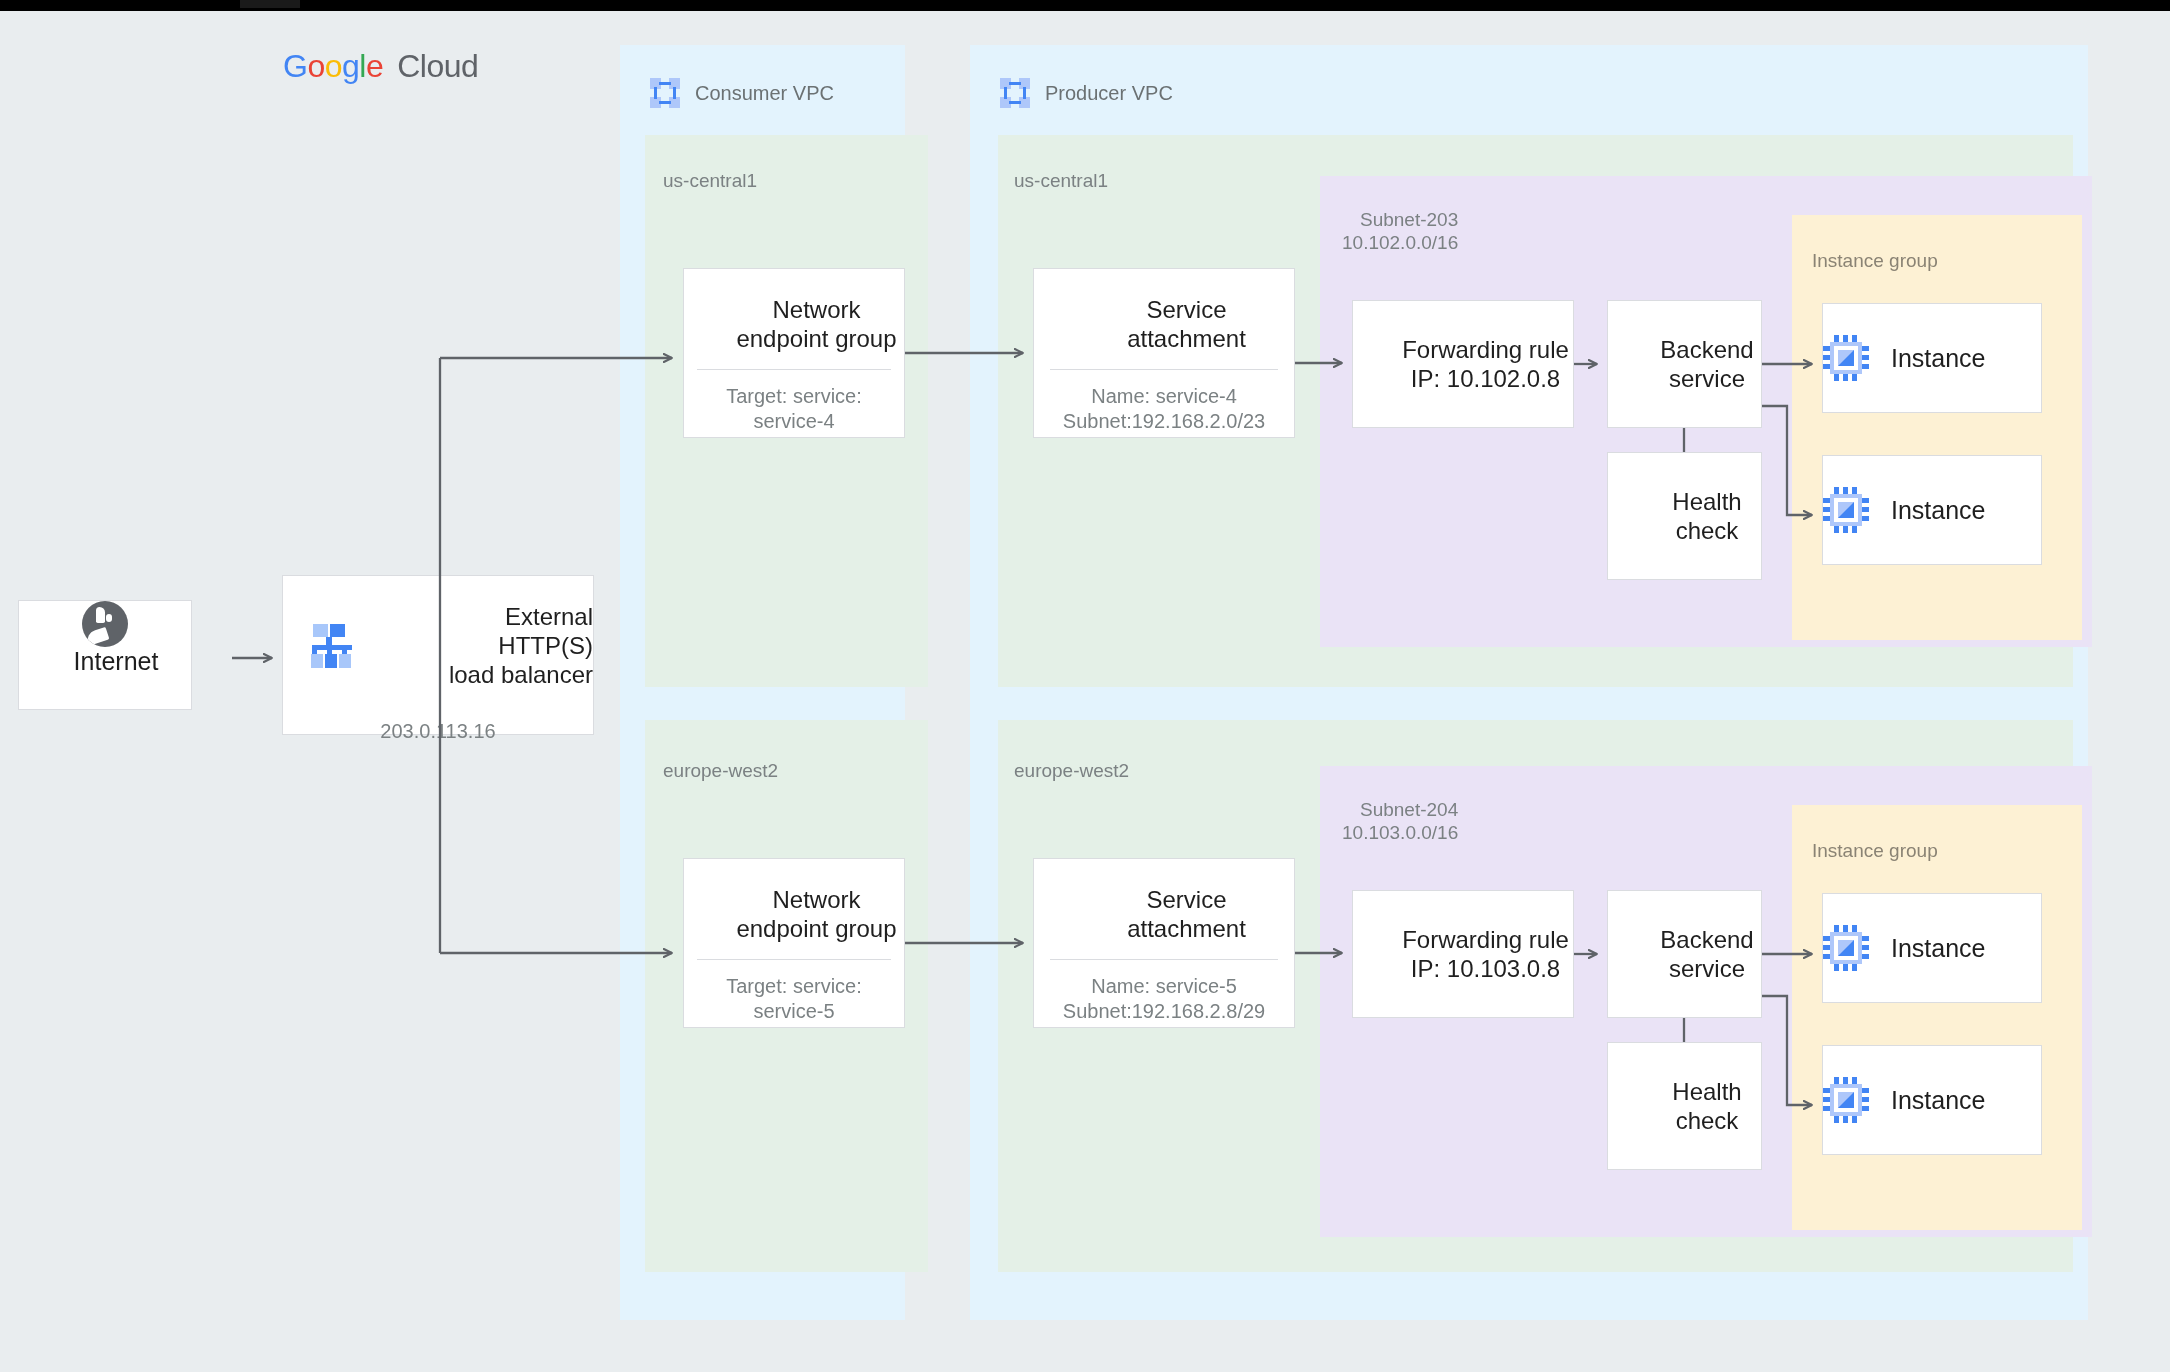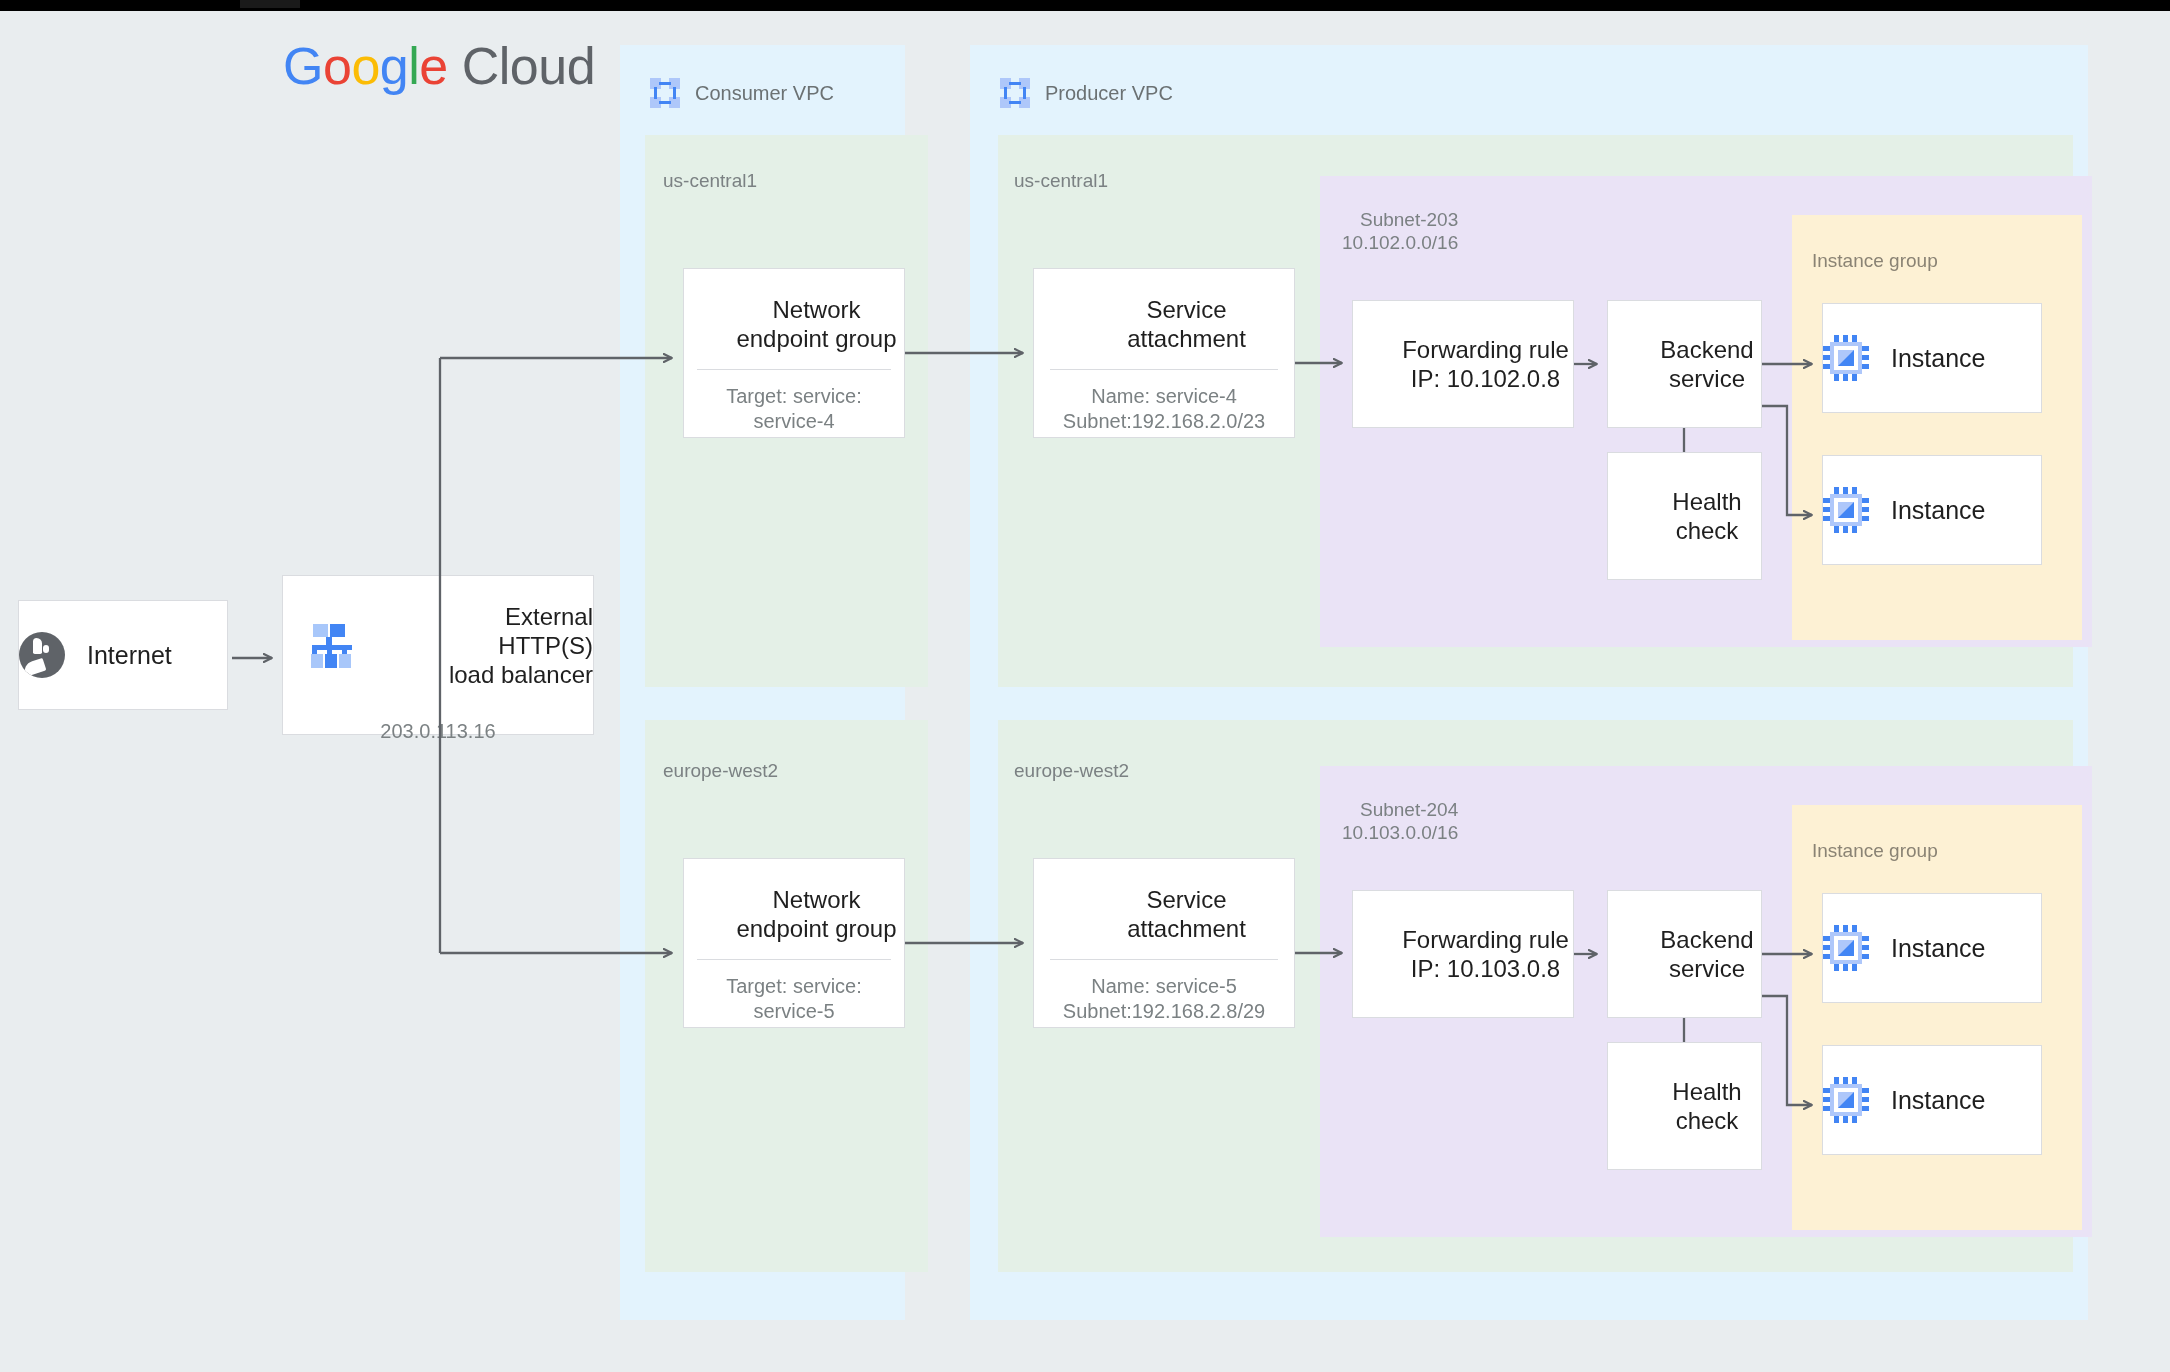--- a/index.html
+++ b/index.html
@@ -8,21 +8,21 @@
     background: #ffffff;
     font-family: "Liberation Sans", sans-serif;
     overflow: hidden;
   }
   #root { position: relative; width: 2170px; height: 1372px; background: #e9edef; }
 
   .topbar { position: absolute; left: 0; top: 0; width: 2170px; height: 11px; background: #000000; }
   .topbar-notch { position: absolute; left: 240px; top: 0; width: 60px; height: 8px; background: #1a1a1a; }
 
   
-  .gclogo { position:absolute; left:283px; top:42px; font-size:52px; line-height:48px;
+  .gclogo { position:absolute; left:283px; top:42px; font-size:32px; line-height:48px;
             font-family:"Liberation Sans", sans-serif; letter-spacing:-0.5px; white-space:nowrap; }
   .gclogo span { font-weight:400; }
   .g1{color:#4285f4}.g2{color:#ea4335}.g3{color:#fbbc05}.g4{color:#4285f4}.g5{color:#34a853}.g6{color:#ea4335}
   .gcloud{color:#5f6368; margin-left:14px;}
 
   
   .vpc { position:absolute; background:#e3f3fd; }
   .vpc-head { position:absolute; font-size:20px; color:#6b7173; white-space:nowrap; }
   .region { position:absolute; background:#e4f0e7; }
   .region-label { position:absolute; font-size:19px; color:#7b8183; white-space:nowrap; }
@@ -307,21 +307,21 @@
       <p class="h a1"></p>
         <p class="h a2"></p>
         <p class="h a3"></p>
       <p class="h c1"></p>
         <p class="h c2"></p>
         <p class="h c3"></p>
     </div>
     <div class="label">Instance</div>
   </div>
 
-  <div class="card row" style="left:18px; top:600px; width:210px; height:110px;">
+  <div class="card row" style="left:18px; top:600px; width:174px; height:110px;flex-direction:column;">
     <div class="ico ico-globe">
       <s class="s1"></s>
         <s class="s2"></s>
         <s class="s3"></s>
     </div>
     <div class="label">Internet</div>
   </div>
 
   <div class="card split" style="left:282px; top:575px; width:312px; height:160px;">
     <div class="toprow">

